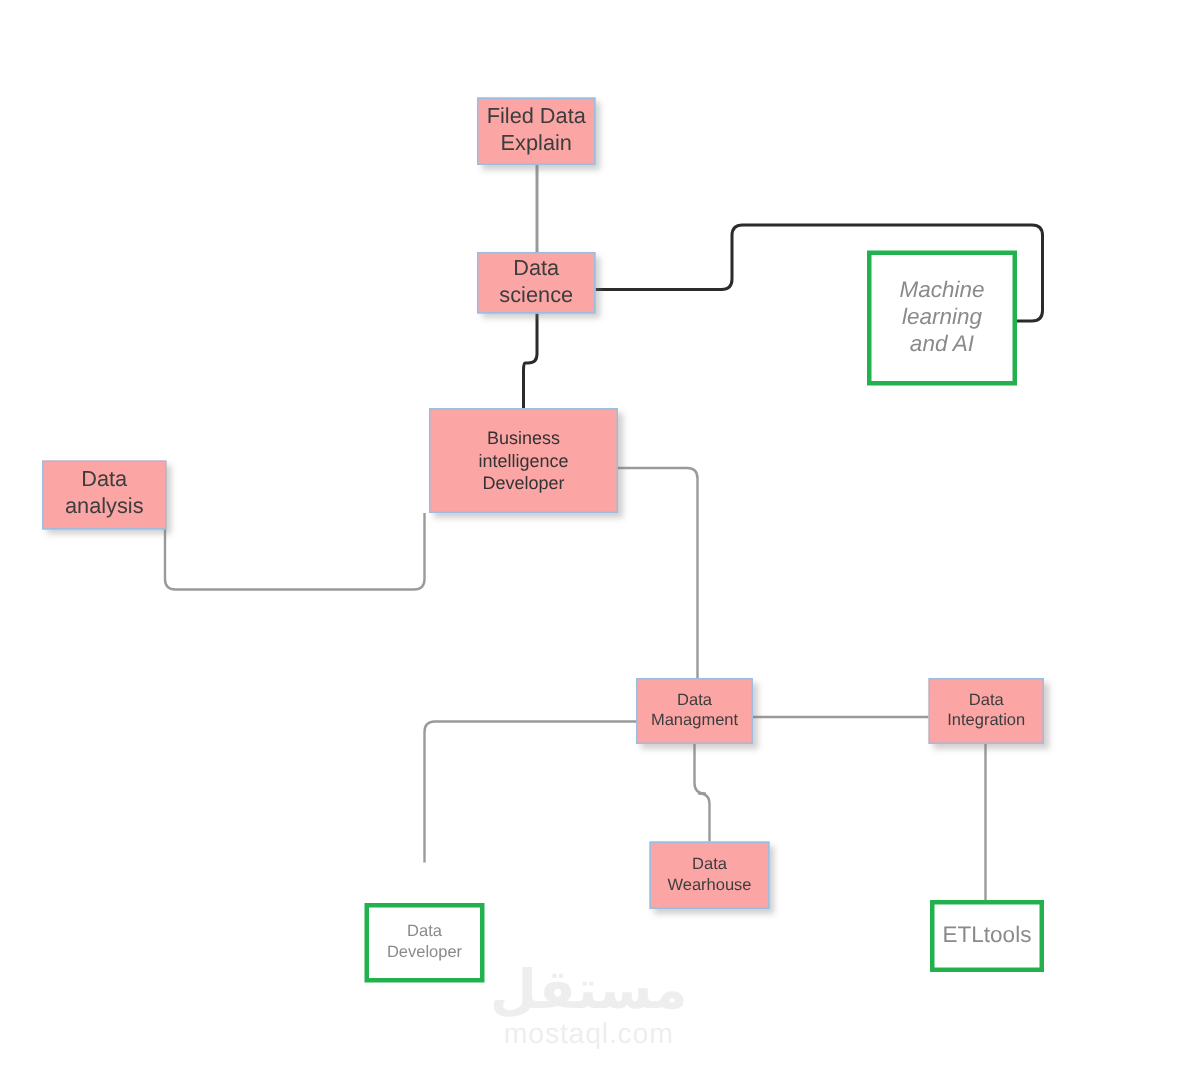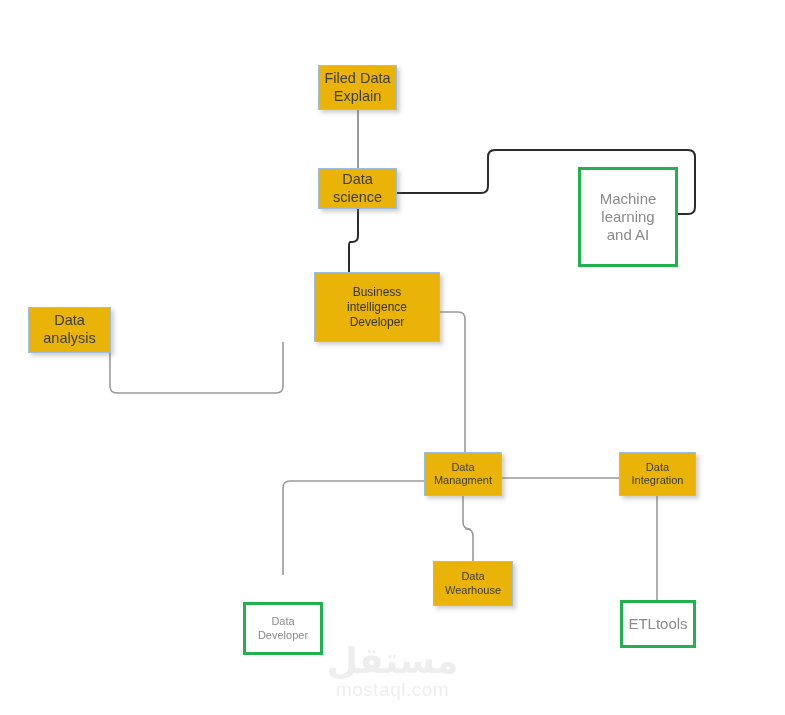--- a/index.html
+++ b/index.html
@@ -31,21 +31,21 @@
     align-items: center;
     justify-content: center;
     text-align: center;
     line-height: 1.22;
     white-space: pre-line;
     z-index: 2;
   }
 
   
   .node.style-blue {
-    background: #eab308;
+    background: #fca5a5;
     border: 1px solid #9dbde0;
     color: #3d3d3d;
     font-size: 14.5px;
     box-shadow: 3px 3px 4px rgba(120,120,120,0.35);
   }
 
   
   .node.style-green {
     background: #ffffff;
     border: 3px solid #22b14c;
@@ -53,21 +53,20 @@
     font-size: 15px;
   }
 
   .node.small-text {
     font-size: 11px;
   }
   .node.tight-text {
     font-size: 12px;
     line-height: 1.25;
     color: #333333;
-    margin-left: 28px;
   }
 
   
   #watermark {
     position: absolute;
     left: 0;
     right: 0;
     bottom: 14px;
     text-align: center;
     z-index: 1;
@@ -106,21 +105,21 @@
       <path d="M 463 496 L 463 522 Q 463 529 470 529 L 466 529 Q 473 529 473 536 L 473 561" stroke="#9a9a9a" stroke-width="1.6" fill="none" stroke-linecap="butt" stroke-linejoin="round"></path>
       <path d="M 502 478 L 619 478" stroke="#9a9a9a" stroke-width="1.6" fill="none" stroke-linecap="butt" stroke-linejoin="round"></path>
       <path d="M 657 496 L 657 600" stroke="#9a9a9a" stroke-width="1.6" fill="none" stroke-linecap="butt" stroke-linejoin="round"></path>
     </svg>
 
   <div id="node-layer">
       <div class="node style-blue" style="left: 318px; top: 65px; width: 79px; height: 45px;"><span>Filed Data
 Explain</span></div>
       <div class="node style-blue" style="left: 318px; top: 168px; width: 79px; height: 41px;"><span>Data
 science</span></div>
-      <div class="node style-green" style="left: 578px; top: 167px; width: 100px; height: 100px;"><span>Machine
+      <div class="node style-green" style="left: 578px; top: 167px; width: 100px; height: 90px; font-style: italic;"><span>Machine
 learning
 and AI</span></div>
       <div class="node style-blue tight-text" style="left: 286px; top: 272px; width: 126px; height: 70px;"><span>Business
 intelligence
 Developer</span></div>
       <div class="node style-blue" style="left: 28px; top: 307px; width: 83px; height: 46px;"><span>Data
 analysis</span></div>
       <div class="node style-blue small-text" style="left: 424px; top: 452px; width: 78px; height: 44px;"><span>Data
 Managment</span></div>
       <div class="node style-blue small-text" style="left: 619px; top: 452px; width: 77px; height: 44px;"><span>Data

